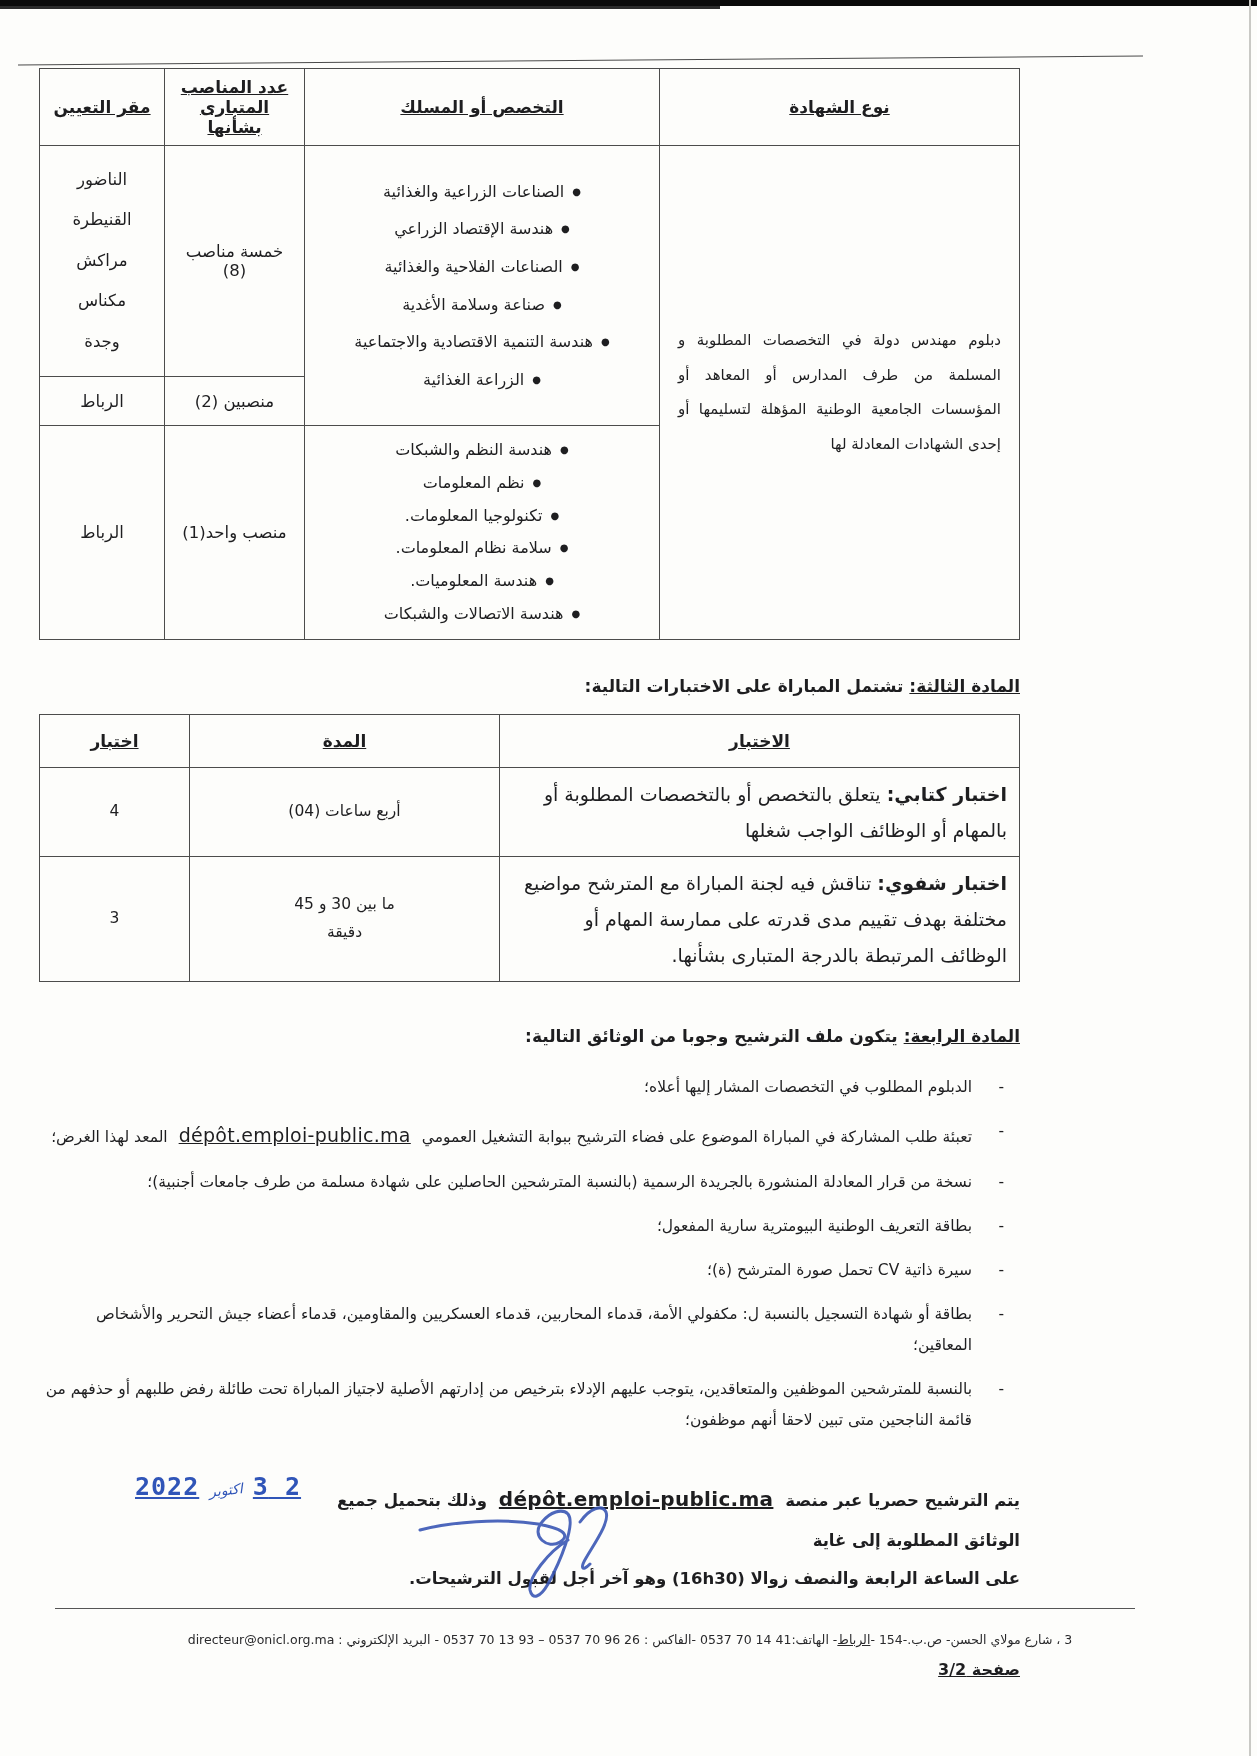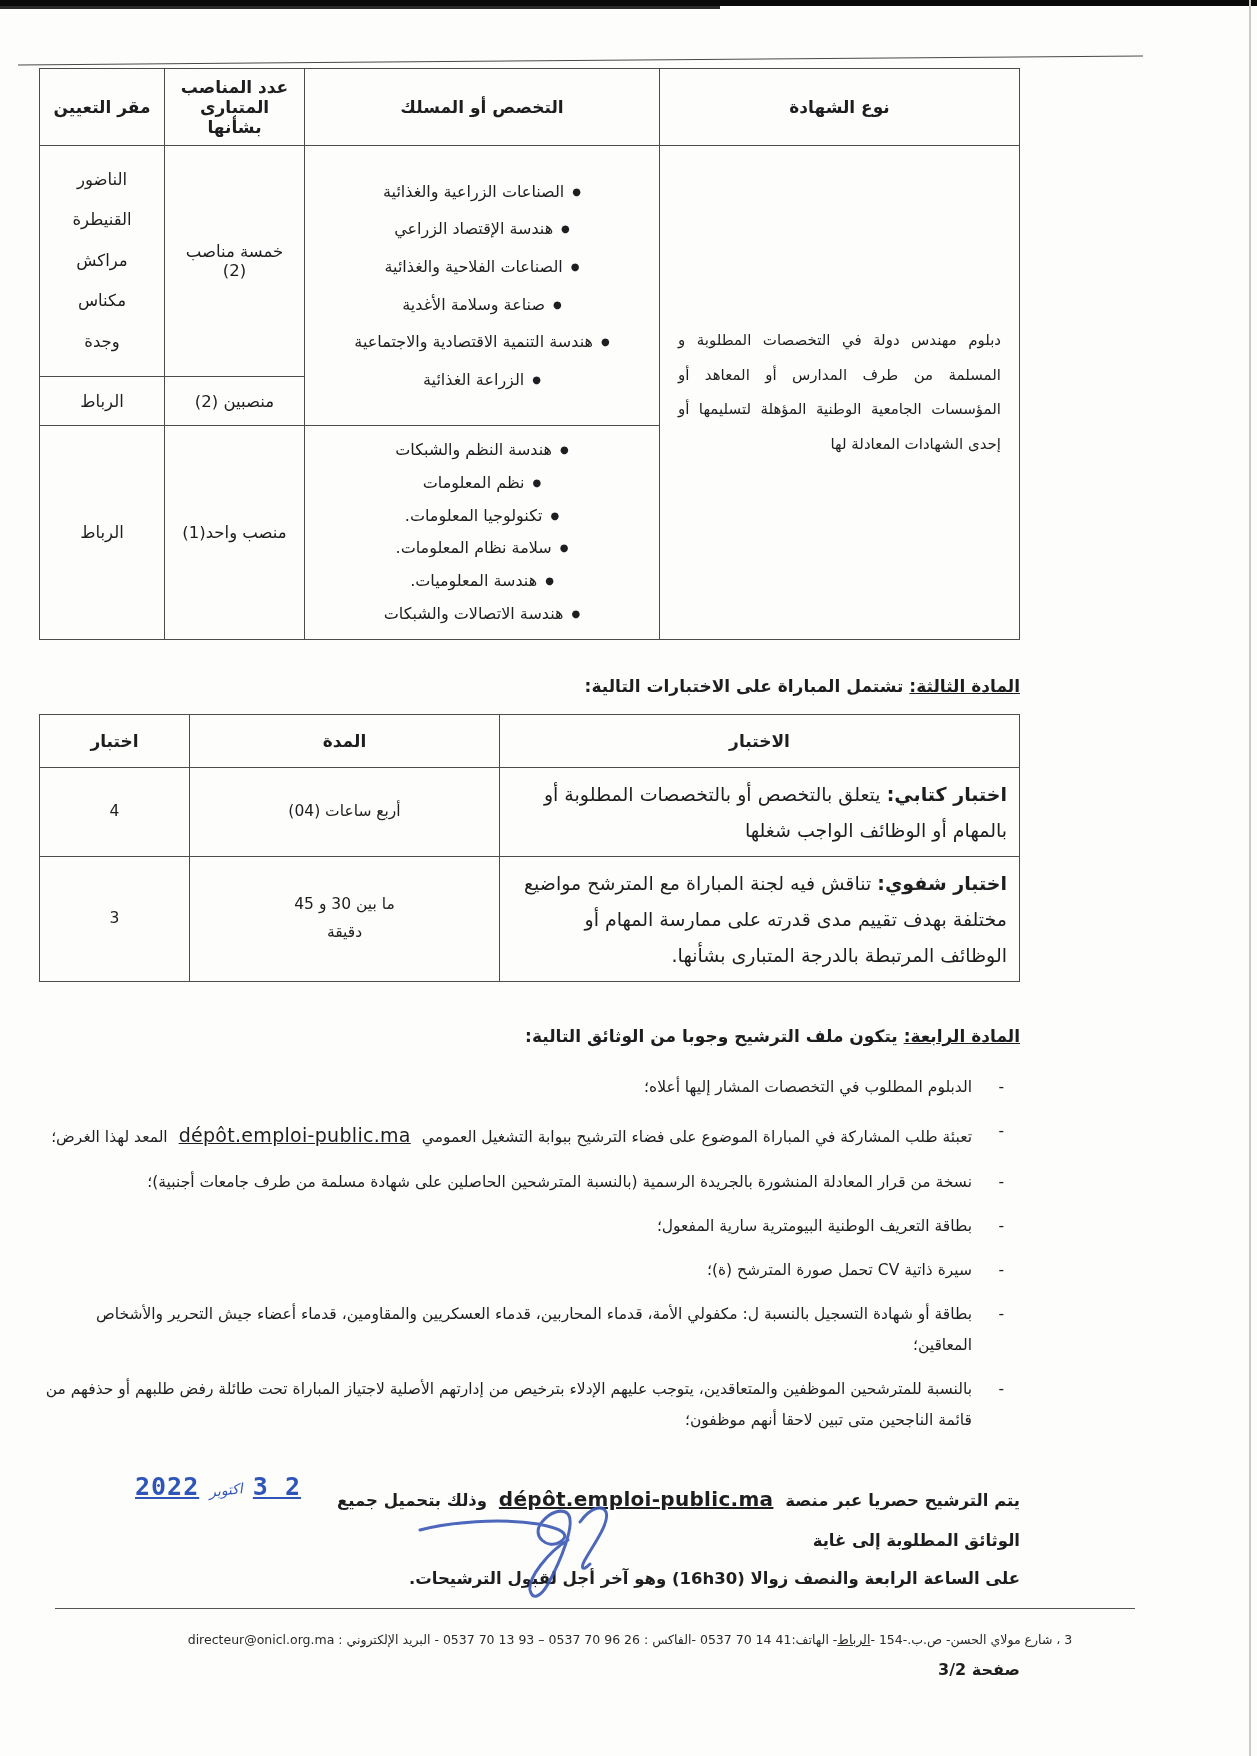--- a/index.html
+++ b/index.html
@@ -11,21 +11,21 @@
   
   .scan-top-edge{position:absolute;top:0;left:0;width:100%;height:6px;background:#0a0a0a;}
   .scan-top-edge::after{content:"";position:absolute;left:0;top:6px;width:720px;height:3px;background:#2b2b2b;}
   .scan-right-edge{position:absolute;top:0;right:6px;width:2px;height:100%;background:#c9c9c5;}
   .stray-line{position:absolute;top:60px;left:18px;width:1125px;height:0;border-top:1.5px solid #4a4a4a;transform:rotate(-0.45deg);}
 
   .content{position:absolute;top:68px;left:40px;width:980px;direction:rtl;}
 
   table{border-collapse:collapse;width:980px;table-layout:fixed;}
   td,th{border:1.6px solid #4c4c4c;vertical-align:middle;padding:6px 10px;}
-  th{font-weight:bold;font-size:17px;}
+  th{font-weight:bold;font-size:17px;text-decoration:underline;}
   .t1 th{height:64px;}
   .t1 .col-cert{width:360px;}
   .t1 .col-spec{width:355px;}
   .t1 .col-num{width:140px;}
   .t1 .col-loc{width:125px;}
   .cert-cell{font-size:15px;line-height:2.3;text-align:justify;padding:10px 18px;}
   .spec-cell{padding:8px 14px;}
   .spec-list{list-style:none;margin:0;padding:0;font-size:16px;text-align:center;}
   .t1 .r1 .spec-list li{line-height:2.35;}
   .t1 .r3 .spec-list li{line-height:2.05;}
@@ -57,21 +57,21 @@
 
   .closing{position:relative;margin-top:40px;min-height:150px;}
   .closing-text{margin:0 0 0 0;padding-left:250px;font-weight:bold;font-size:16.5px;line-height:2.3;text-align:right;}
   .closing-text .url{font-weight:bold;font-size:20px;}
   .stamp{position:absolute;left:95px;top:-4px;display:flex;direction:rtl;align-items:baseline;gap:10px;color:#3055b8;}
   .stamp-day,.stamp-year{font-family:"DejaVu Sans Mono",monospace;font-size:25px;font-weight:bold;letter-spacing:1px;text-decoration:underline;}
   .stamp-month{font-style:italic;font-size:14px;transform:rotate(-6deg);}
   .signature{position:absolute;left:370px;top:16px;}
 
   .pageno{margin-top:34px;text-align:left;font-size:16px;font-weight:bold;padding-left:0;direction:rtl;text-align:right;}
-  .pageno span{display:inline-block;}
+  .pageno span{display:inline-block;text-decoration:underline;}
 
   .footer-line{position:absolute;top:1608px;left:55px;width:1080px;border-top:1.5px solid #555;}
   .footer-text{position:absolute;top:1632px;left:30px;width:1200px;direction:rtl;text-align:center;font-size:12.5px;color:#2a2a2c;}
   .footer-text .rabat{text-decoration:underline;}
 </style>
 </head>
 <body>
 
 <div class="page">
   <div class="scan-top-edge"></div>
@@ -102,21 +102,21 @@
             <ul class="spec-list">
               <li>الصناعات الزراعية والغذائية</li>
               <li>هندسة الإقتصاد الزراعي</li>
               <li>الصناعات الفلاحية والغذائية</li>
               <li>صناعة وسلامة الأغدية</li>
               <li>هندسة التنمية الاقتصادية والاجتماعية</li>
               <li>الزراعة الغذائية</li>
             </ul>
           </td>
           <td class="num-cell pre">خمسة مناصب
-(2)</td>
+(8)</td>
           <td class="loc-cell">
             <div class="loc-list">
               <div>الناضور</div>
               <div>القنيطرة</div>
               <div>مراكش</div>
               <div>مكناس</div>
               <div>وجدة</div>
             </div>
           </td>
         </tr>

